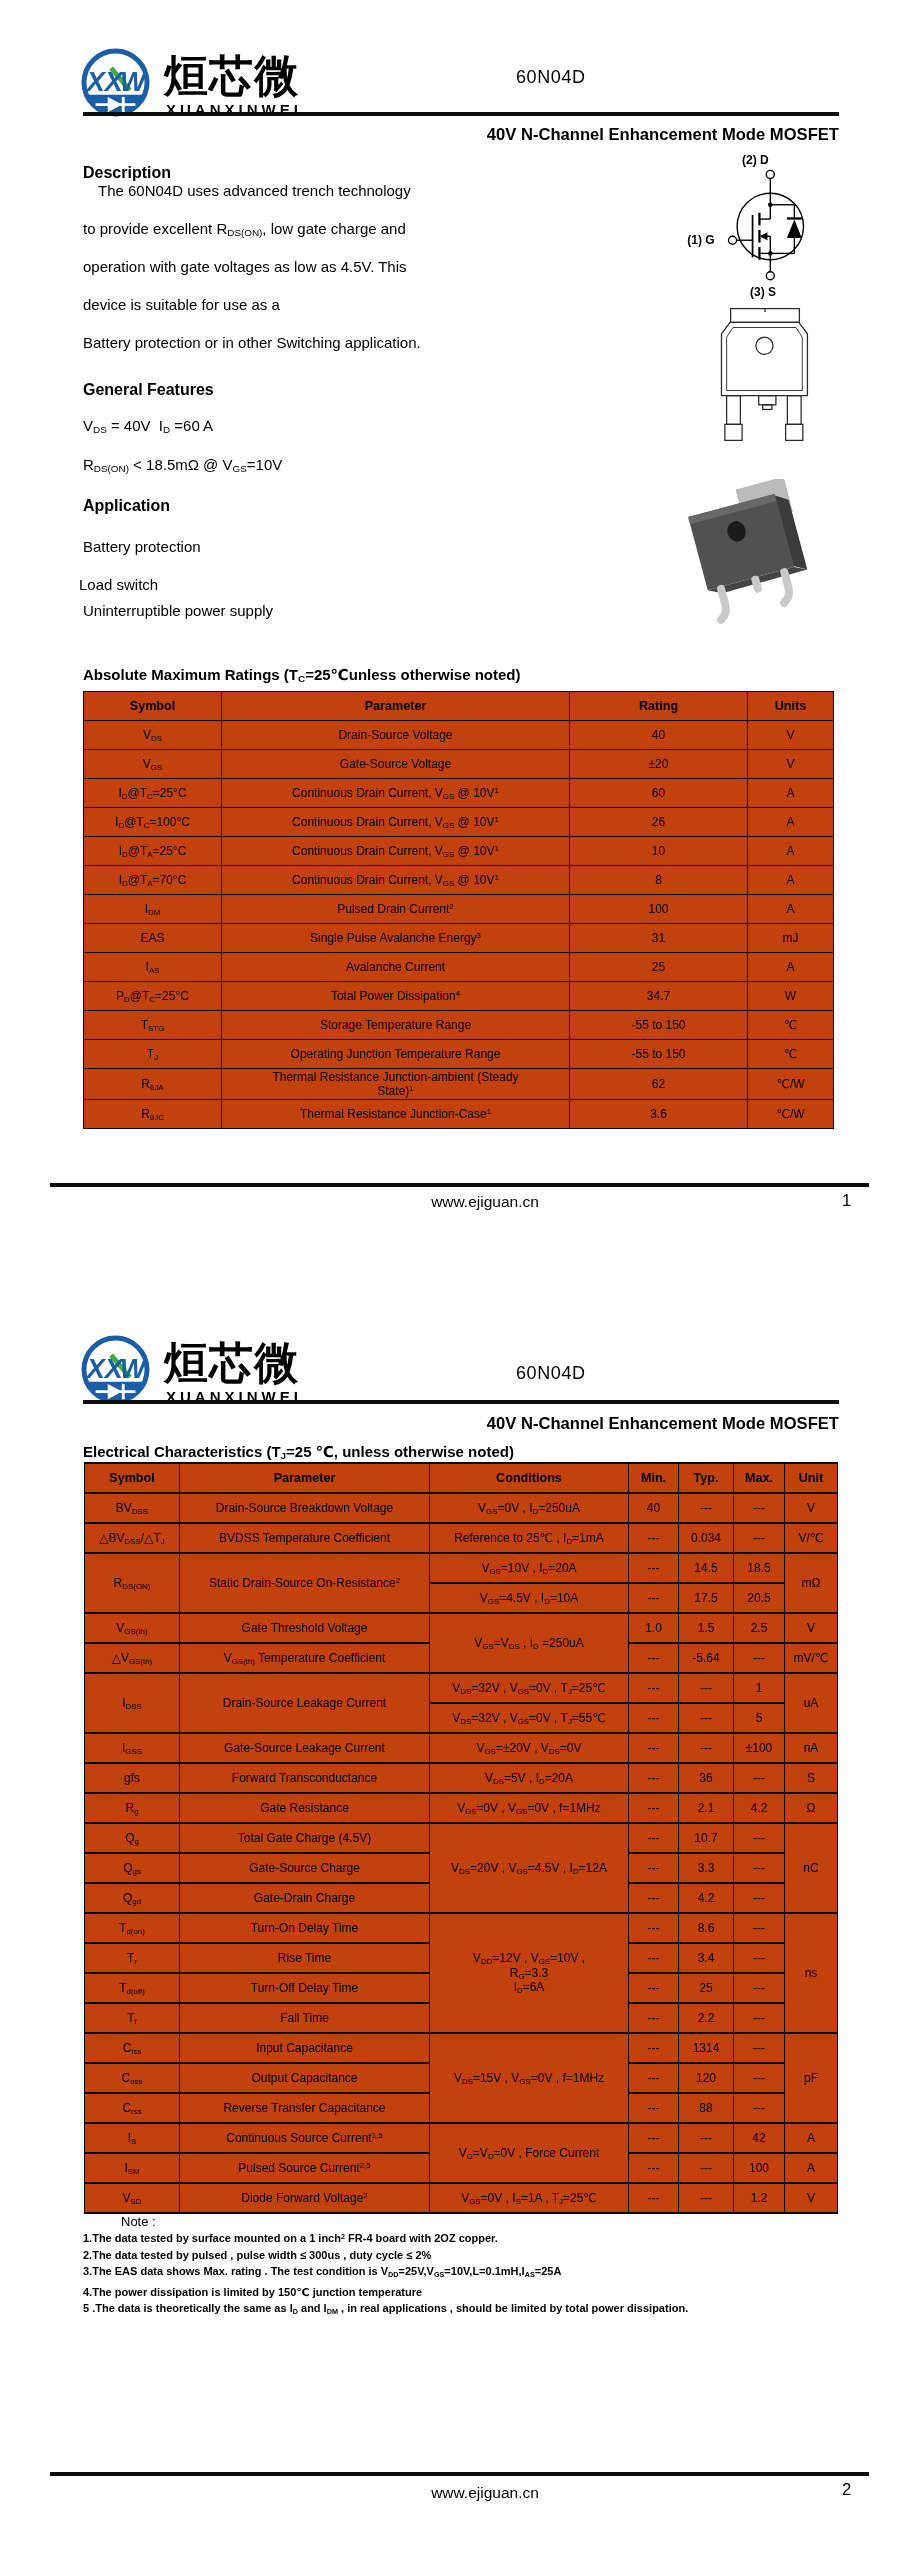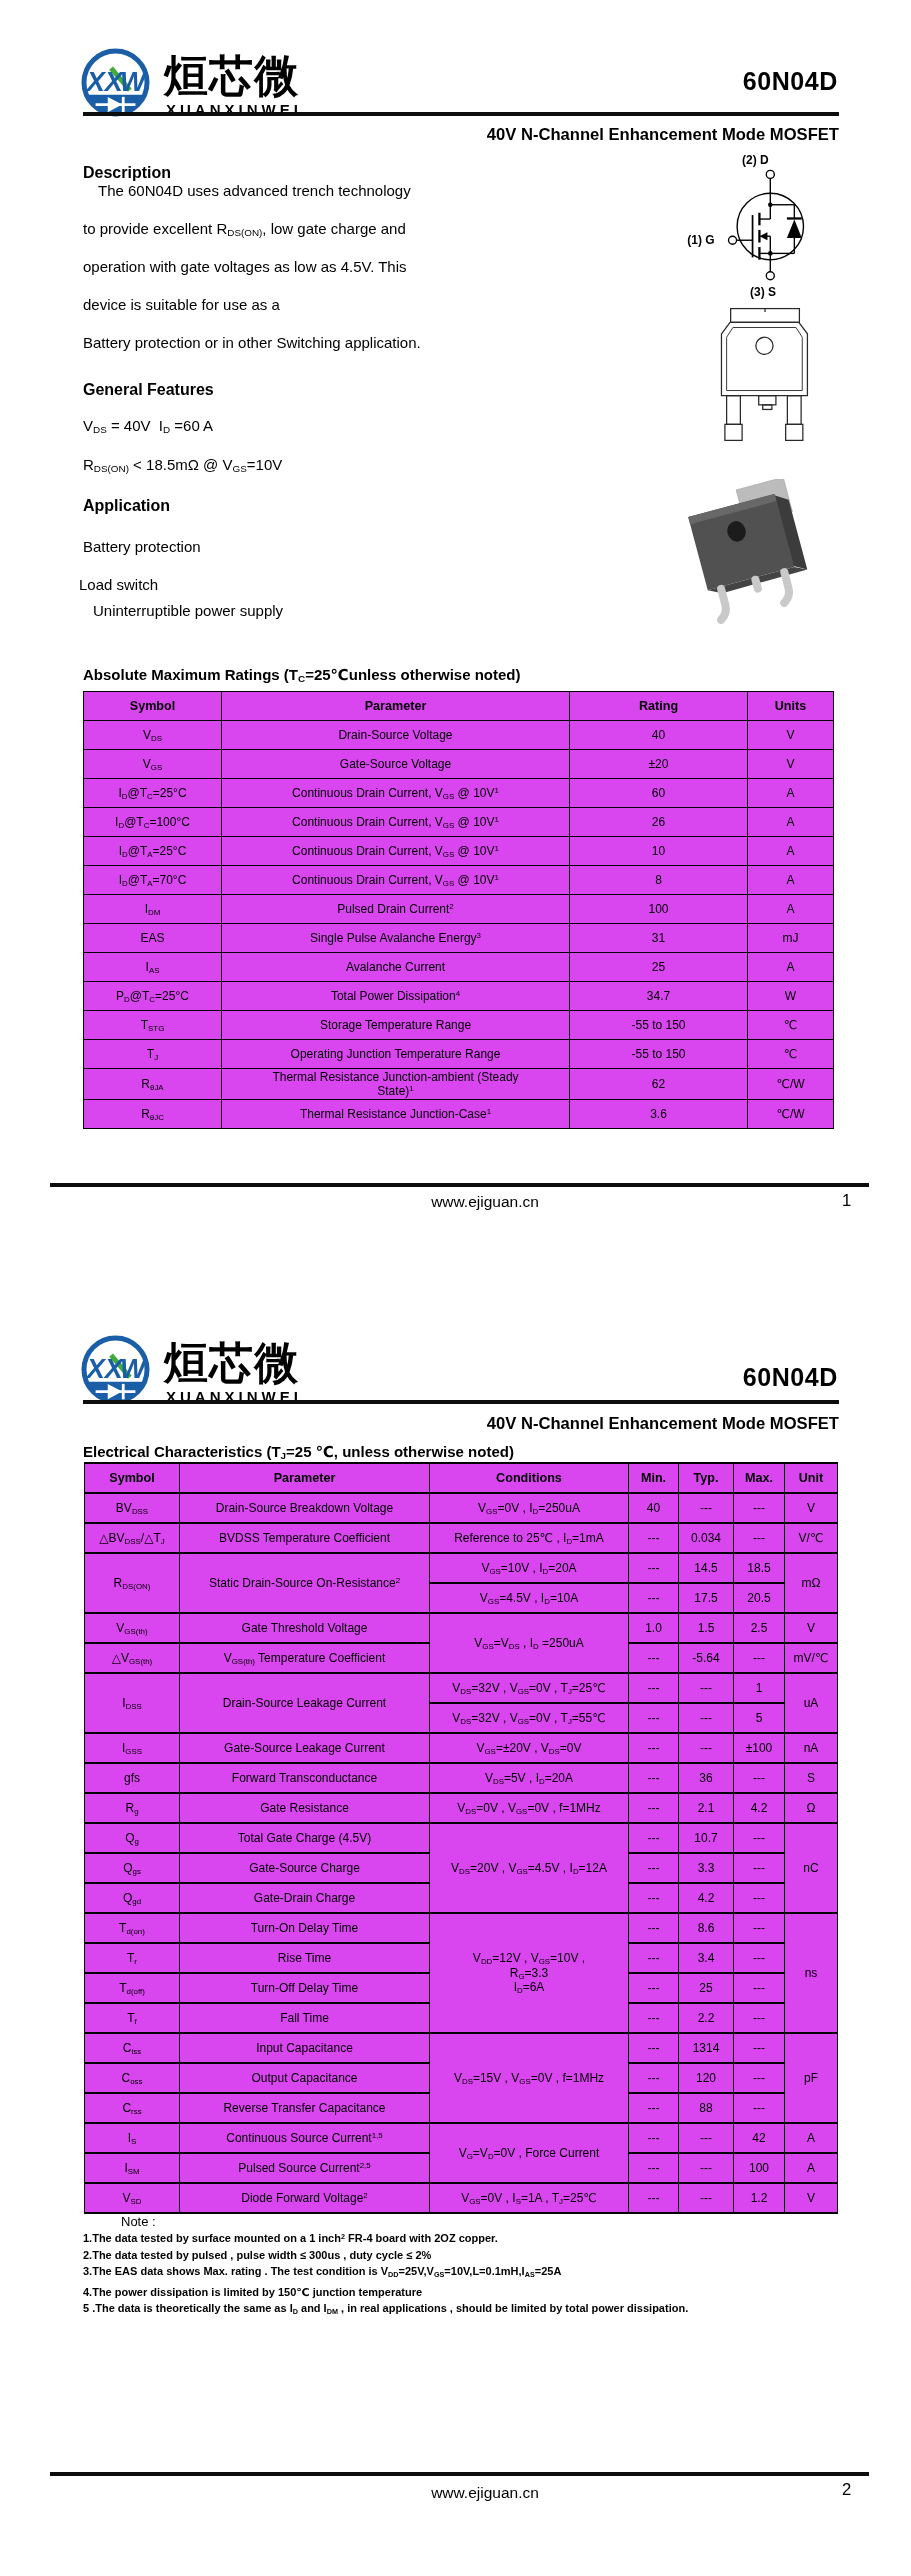--- a/index.html
+++ b/index.html
@@ -1,31 +1,31 @@
 <!DOCTYPE html>
 <html style="--brand-blue: #1b5ea8; --brand-green: #43aa3c;font-size:9.2px"><head>
 <meta charset="utf-8">
 <style>
   html,body{margin:0;padding:0;background:#fff;color:#000;
     font-family:"Liberation Sans","DejaVu Sans",sans-serif;}
   .sheet{position:relative;width:911px;height:2576px;background:#fff;overflow:hidden;}
   .page{position:absolute;left:0;width:911px;height:1288px;background:#fff;}
   .abs{position:absolute;}
   .rule{position:absolute;background:#0d0d0d;height:4px;}
-  .part-number{position:absolute;left:516px;width:322px;text-align:right;
-    font-size:25px;font-weight:bold;letter-spacing:0.6px;}
+  .part-number{position:absolute;left:516px;width:322px;
+    font-size:18px;font-weight:normal;letter-spacing:0.6px;}
   .subtitle{position:absolute;left:344px;width:495px;text-align:right;
     font-size:16.6px;font-weight:bold;}
   .sec-head{position:absolute;font-size:16px;font-weight:bold;}
   .body-line{position:absolute;font-size:15px;white-space:nowrap;}
   .indent{padding-left:15px;}
   .tbl-title{position:absolute;font-size:15px;font-weight:bold;}
   sub{font-size:.66em;vertical-align:-0.22em;}
   sup{font-size:.66em;vertical-align:0.45em;}
-  table{border-collapse:collapse;table-layout:fixed;background:#d946ef;}
+  table{border-collapse:collapse;table-layout:fixed;background:#c2410c;}
   .dtable{position:absolute;border:1.7px solid #000;}
   .dtable th,.dtable td{border:1.1px solid #000;text-align:center;vertical-align:middle;
     font-size:12px;padding:1.1px 3.4px;}
   .dtable th{font-weight:bold;font-size:12.6px;}
   .amr tr{height:29px;}
   .ec tr{height:30px;}
   .ec th,.ec td{border-top-width:2.3px;border-bottom-width:2.3px;}
   .amr th,.amr td{border-top-width:1.7px;border-bottom-width:1.7px;}
   .al-l{text-align:left;padding-left:5.2px;}
   .va-b{vertical-align:bottom;padding-bottom:4.6px;}
@@ -75,21 +75,21 @@
     <div class="body-line" style="left:83px;top:296px;">device is suitable for use as a</div>
     <div class="body-line" style="left:83px;top:334px;">Battery protection or in other Switching application.</div>
 
     <div class="sec-head" style="left:83px;top:381px;">General Features</div>
     <div class="body-line" style="left:83px;top:417px;">V<sub>DS</sub> = 40V&nbsp;&nbsp;I<sub>D</sub> =60 A</div>
     <div class="body-line" style="left:83px;top:456px;">R<sub>DS(ON)</sub> &lt; 18.5mΩ @ V<sub>GS</sub>=10V</div>
 
     <div class="sec-head" style="left:83px;top:497px;">Application</div>
     <div class="body-line" style="left:83px;top:538px;">Battery protection</div>
     <div class="body-line" style="left:79px;top:576px;">Load switch</div>
-    <div class="body-line" style="left:83px;top:602px;margin-left:10px;">Uninterruptible power supply</div>
+    <div class="body-line" style="left:83px;top:602px;">Uninterruptible power supply</div>
 
     <div class="abs" style="left:677px;top:153px;width:166px;height:155px;">
       <svg width="166" height="155" viewBox="0 0 290 270">
         <g fill="none" stroke="#000" stroke-width="2.4">
           <circle cx="163" cy="37" r="7"></circle>
           <circle cx="163" cy="128" r="58"></circle>
           <circle cx="97" cy="152" r="7"></circle>
           <circle cx="163" cy="214" r="7"></circle>
           <line x1="163" y1="44" x2="163" y2="115"></line>
           <line x1="104" y1="152" x2="132" y2="152"></line>

